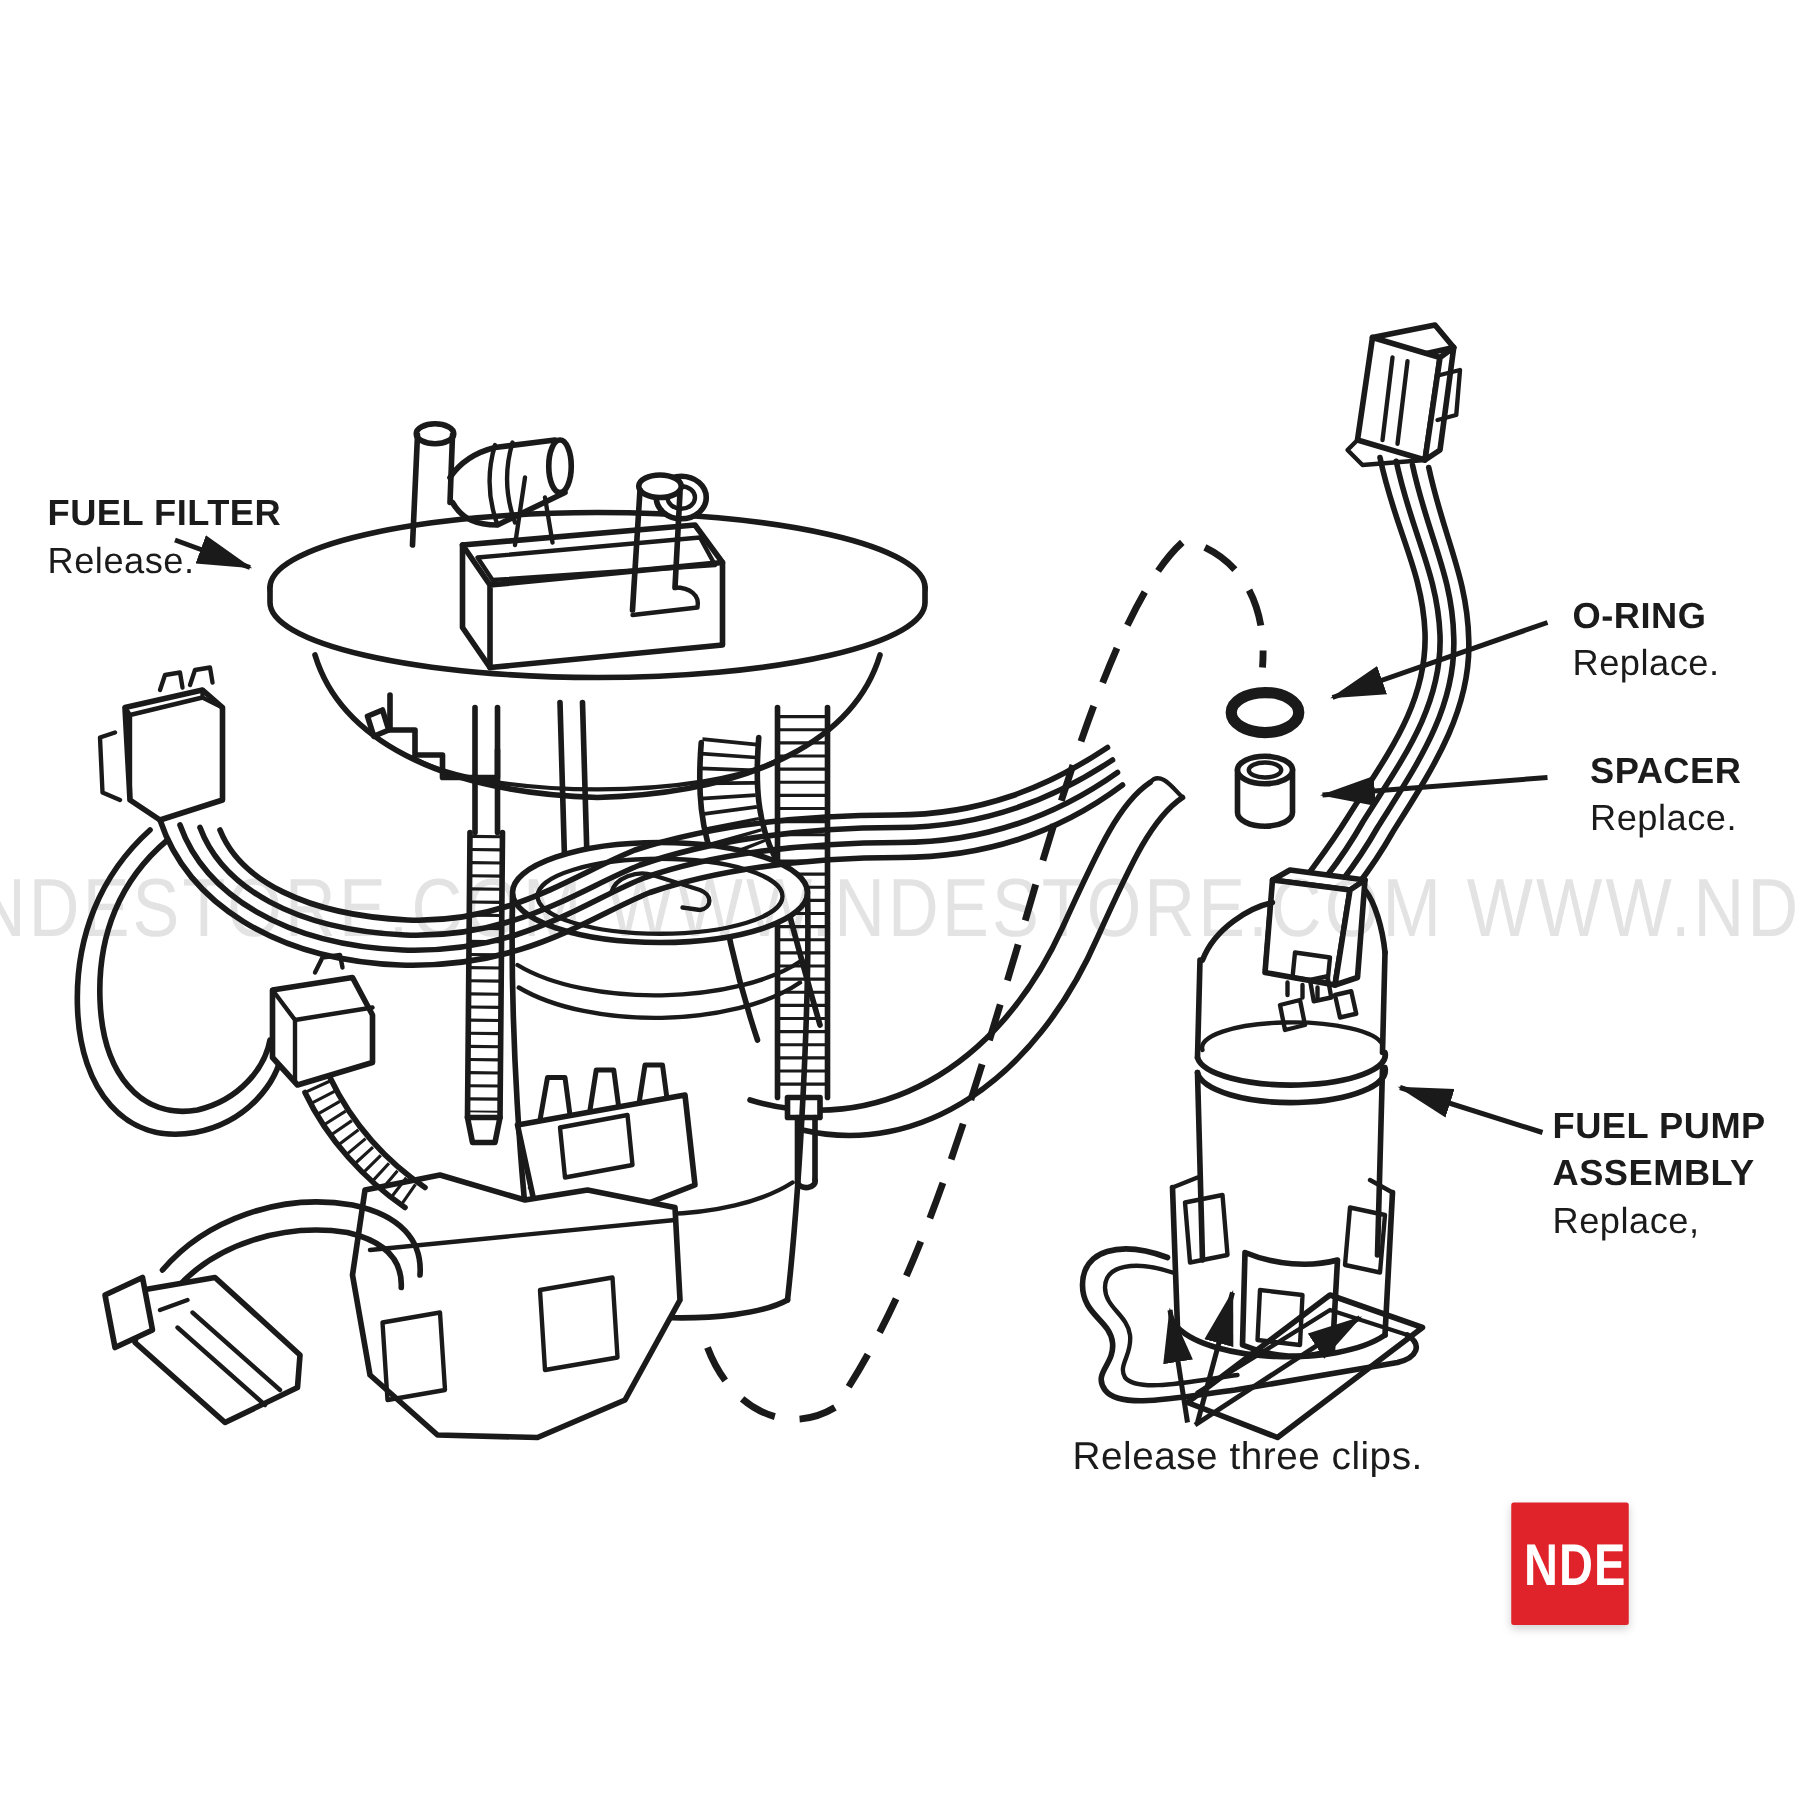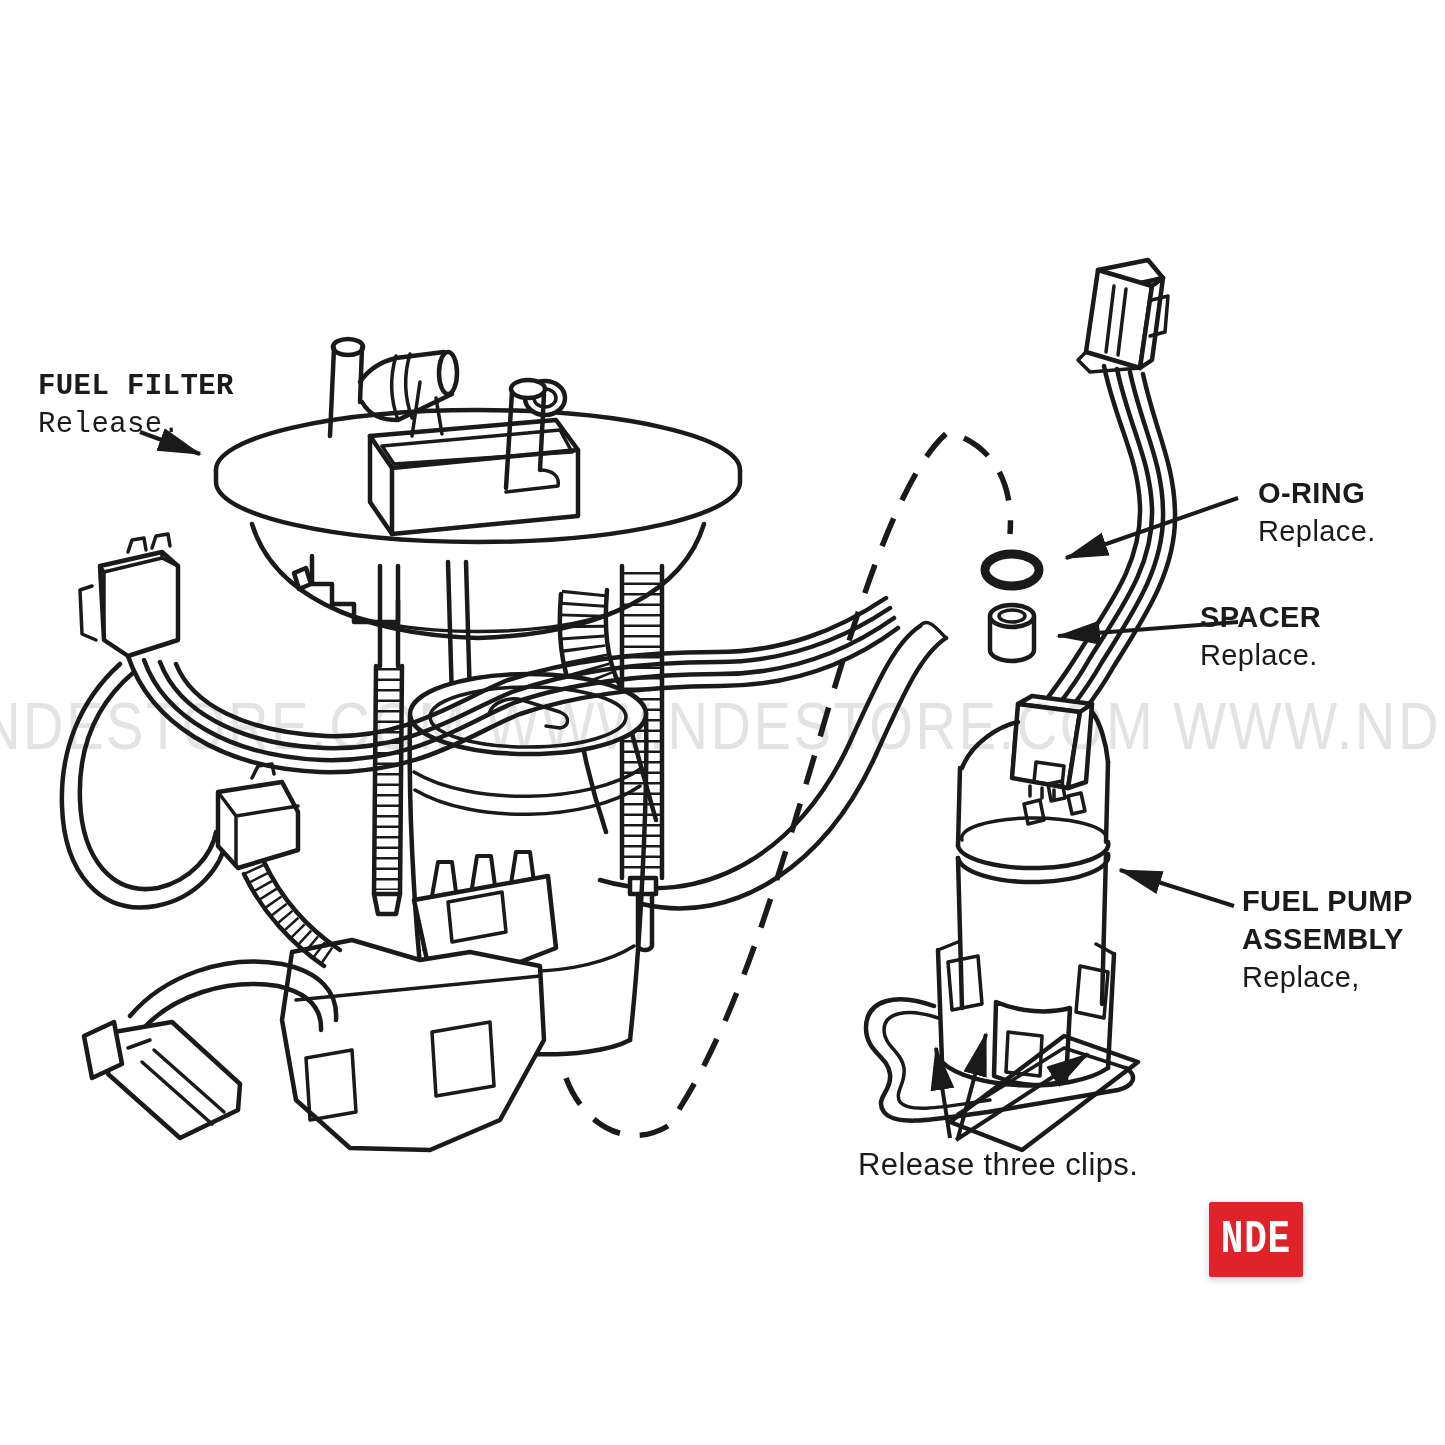--- a/index.html
+++ b/index.html
@@ -9,23 +9,23 @@
   #watermark{position:absolute;left:-20px;top:688px;white-space:nowrap;
              font-size:66px;font-weight:normal;letter-spacing:3px;color:#e3e3e3;
              transform:scaleX(0.85);transform-origin:left top;}
   
   #art{position:absolute;inset:0;mix-blend-mode:darken;}
   #art svg{position:absolute;left:0;top:0;}
   .lbl{position:absolute;color:#1b1b1b;font-size:29px;line-height:38px;font-weight:bold;letter-spacing:0.4px;}
   .lbl .sub{font-weight:normal;}
   .plain{font-weight:normal;font-size:31px;}
   
-  #logo{position:absolute;left:1209px;top:1202px;width:94px;height:75px;background:#e0222a;
-        display:flex;align-items:center;justify-content:center;border-radius:2px;
-        box-shadow:0 3px 8px rgba(0,0,0,0.18);font-family:Liberation Mono, monospace;}
+  #logo{position:absolute;left:1209px;top:1202px;width:94px;height:98px;background:#e0222a;
+        display:flex;align-items:center;border-radius:2px;
+        box-shadow:0 3px 8px rgba(0,0,0,0.18);}
   #logo span{color:#ffffff;font-size:47px;font-weight:bold;letter-spacing:1px;
              transform:scaleX(0.8);}
 </style>
 </head>
 <body>
 
 <div id="stage">
 
   <div id="watermark">NDESTORE.COM WWW.NDESTORE.COM WWW.NDESTORE.COM WWW.NDESTORE.COM</div>
 
@@ -198,31 +198,31 @@
         <path d="M140,432 L200,454" marker-end="url(#ah)"></path>
         <path d="M1238,498 L1066,558" marker-end="url(#ah)"></path>
         <path d="M1238,622 L1058,636" marker-end="url(#ah)"></path>
         <path d="M1234,906 L1120,870" marker-end="url(#ah)"></path>
         <path d="M950,1138 L936,1048" marker-end="url(#ah)"></path>
         <path d="M958,1138 L986,1034" marker-end="url(#ah)"></path>
         <path d="M956,1140 L1088,1054" marker-end="url(#ah)"></path>
       </g>
     </svg>
 
-    <div class="lbl" style="left:38px;top:368px;font-family:Liberation Mono, monospace;">
+    <div class="lbl" style="left:38px;top:392px;">
       <div>FUEL FILTER</div>
       <div class="sub">Release.</div>
     </div>
 
     <div class="lbl" style="left:1246px;top:474px;margin-left:12px;">
       <div>O-RING</div>
       <div class="sub">Replace.</div>
     </div>
 
-    <div class="lbl" style="left:1200px;top:598px;">
+    <div class="lbl" style="left:1272px;top:598px;">
       <div>SPACER</div>
       <div class="sub">Replace.</div>
     </div>
 
     <div class="lbl plain" style="left:858px;top:1146px;">Release three clips.</div>
 
     <div class="lbl" style="left:1242px;top:882px;">
       <div>FUEL PUMP</div>
       <div>ASSEMBLY</div>
       <div class="sub">Replace,</div>

